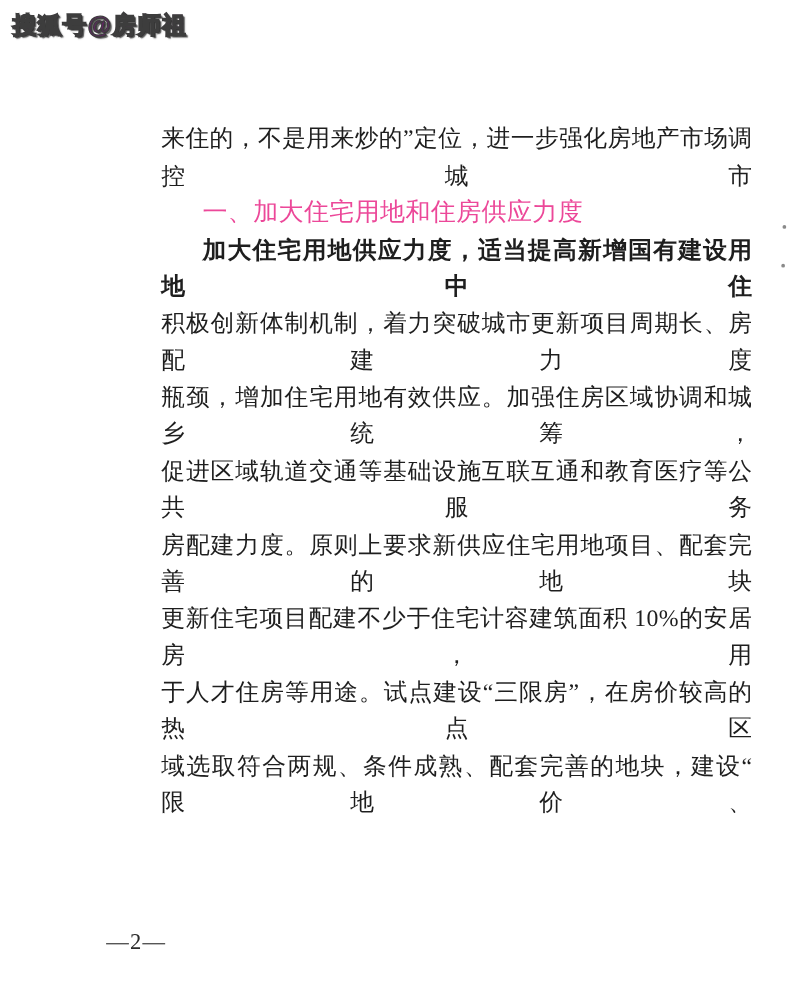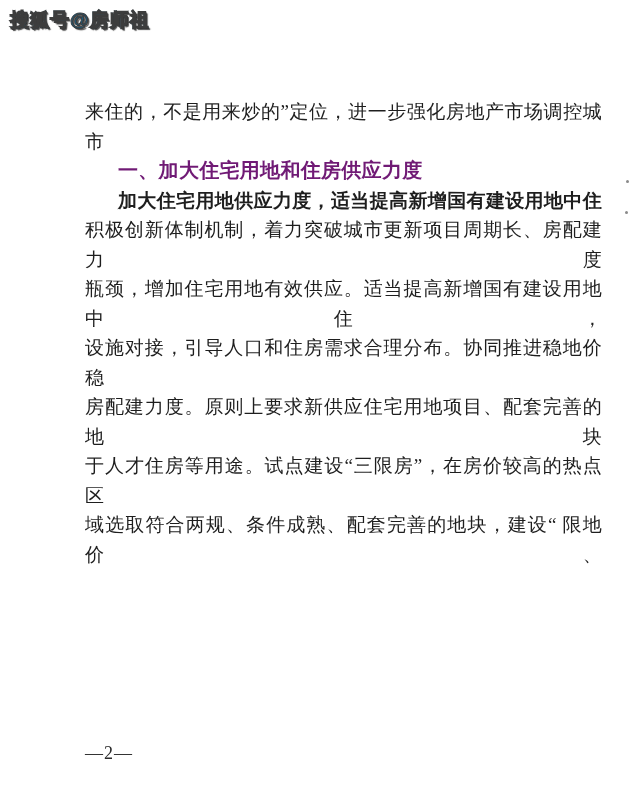--- a/index.html
+++ b/index.html
@@ -16,52 +16,53 @@
     font-family: "Liberation Serif", "DejaVu Serif", serif;
   }
   .watermark {
     position: absolute;
     top: 7px;
     left: 10px;
     font-family: "Liberation Sans", "DejaVu Sans", sans-serif;
     font-size: 19px;
     font-weight: bold;
     letter-spacing: 1px;
-    color: #0369a1;
+    color: #701a75;
     -webkit-text-stroke: 1px #3d3d3d;
     text-shadow: 2px 2px 1px rgba(45,45,45,0.85), 1px 1px 0 #4a4a4a;
     white-space: nowrap;
   }
   .doc-body {
     position: absolute;
     left: 85px;
     top: 97px;
     width: 517px;
   }
   .line {
     font-size: 19px;
     line-height: 29.5px;
     color: #1e1e1e;
     white-space: normal;
     letter-spacing: 0.3px;
+    margin-left: 44px;
   }
   .line.fill {
     text-align: justify;
     text-align-last: justify;
     text-justify: inter-character;
   }
   .line.indent {
     text-indent: 33px;
     font-weight: bold;
   }
   .line.heading {
     font-family: "Liberation Sans", "DejaVu Sans", sans-serif;
-    font-weight: bold;
+    font-weight: normal;
     font-size: 20px;
-    color: #701a75;
+    color: #ec4899;
   }
   .page-number {
     position: absolute;
     left: 85px;
     top: 742px;
     font-size: 18px;
     line-height: 22px;
     color: #2b2b2b;
     letter-spacing: 1px;
   }
@@ -79,23 +80,24 @@
 <body>
 
 <div class="page">
   <div class="watermark">搜狐号@房师祖</div>
 
   <div class="doc-body">
       <div class="line fill">来住的，不是用来炒的”定位，进一步强化房地产市场调控城市</div>
       <div class="line heading indent">一、加大住宅用地和住房供应力度</div>
       <div class="line indent fill">加大住宅用地供应力度，适当提高新增国有建设用地中住</div>
       <div class="line fill">积极创新体制机制，着力突破城市更新项目周期长、房配建力度</div>
-      <div class="line fill">瓶颈，增加住宅用地有效供应。适当提高新增国有建设用地中住，</div>
-      <div class="line fill">设施对接，引导人口和住房需求合理分布。协同推进稳地价稳</div>
+      <div class="line fill">瓶颈，增加住宅用地有效供应。加强住房区域协调和城乡统筹，</div>
+      <div class="line fill">促进区域轨道交通等基础设施互联互通和教育医疗等公共服务</div>
       <div class="line fill">房配建力度。原则上要求新供应住宅用地项目、配套完善的地块</div>
+      <div class="line fill">更新住宅项目配建不少于住宅计容建筑面积 10%的安居房，用</div>
       <div class="line fill">于人才住房等用途。试点建设“三限房”，在房价较高的热点区</div>
       <div class="line fill">域选取符合两规、条件成熟、配套完善的地块，建设“ 限地价、</div>
     </div>
 
   <div class="page-number">—2—</div>
 
   <div class="speck s1"></div>
   <div class="speck s2"></div>
 </div>
 

